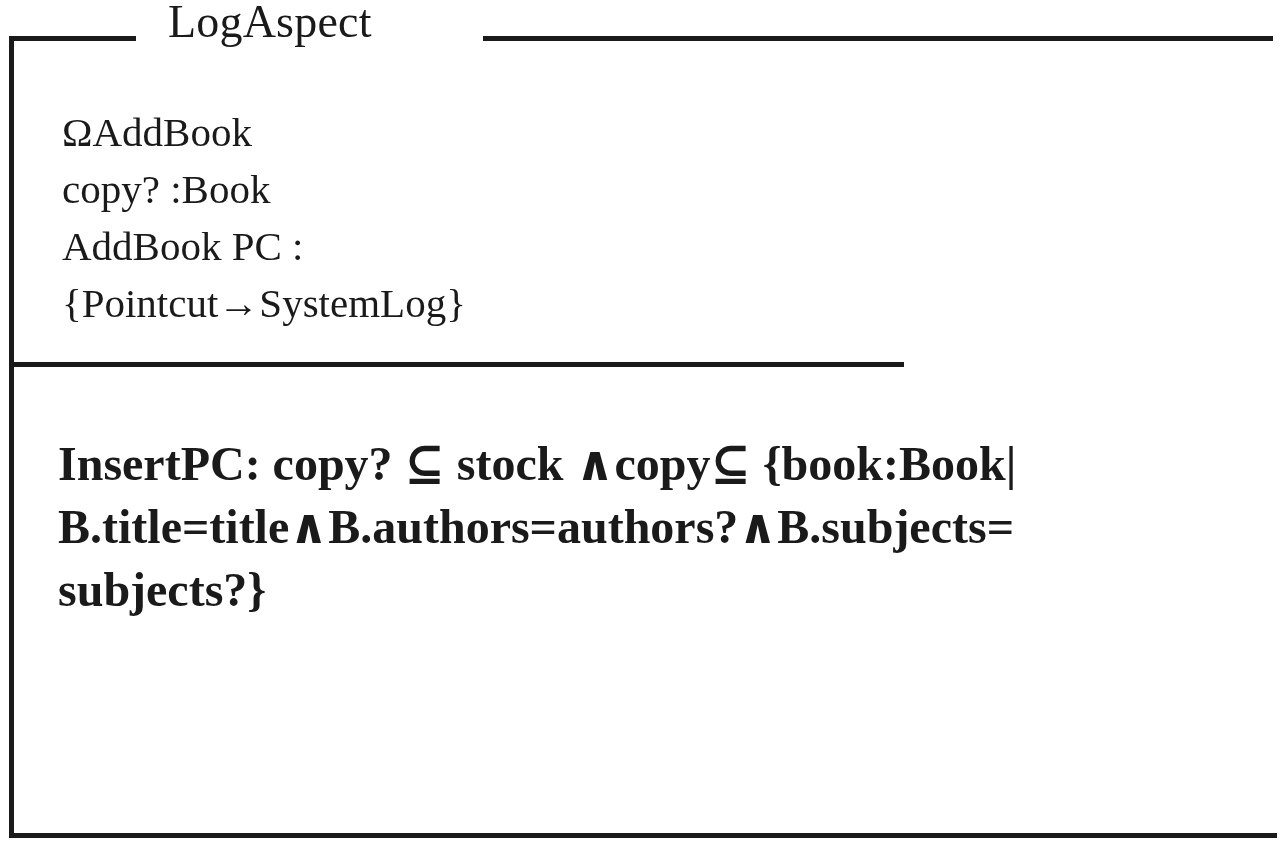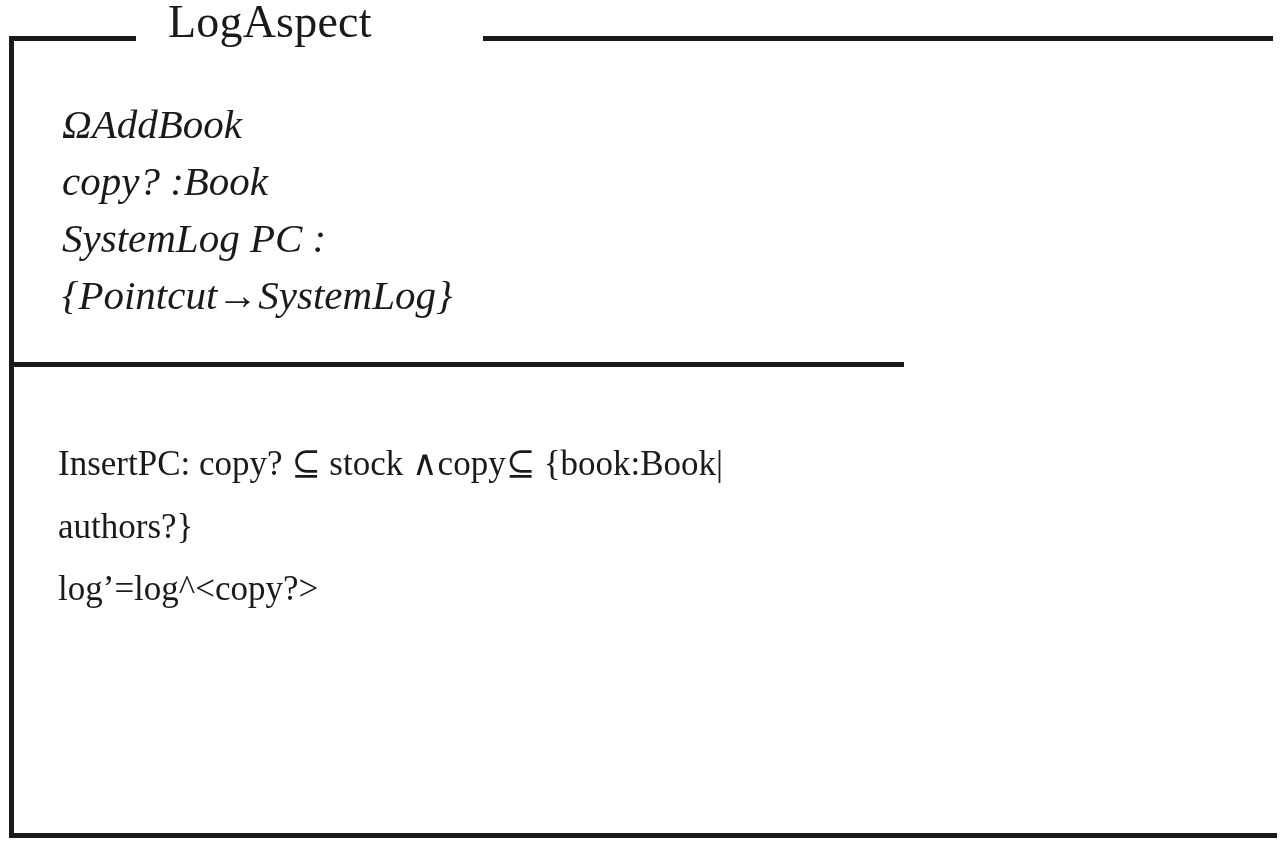--- a/index.html
+++ b/index.html
@@ -83,41 +83,41 @@
     top: 362px;
     width: 895px;
     height: 5px;
     background: #1a1a1a;
   }
 
   
   .declarations {
     position: absolute;
     left: 62px;
-    top: 96px;
+    top: 104px;
     width: 1100px;
-    font-style: italic;
   }
   .decl-line {
     font-size: 41px;
     line-height: 57px;
     white-space: nowrap;
   }
 
   
   .predicates {
     position: absolute;
     left: 58px;
     top: 432px;
     width: 1190px;
   }
   .pred-line {
-    font-size: 35px;
+    font-size: 48px;
     line-height: 63px;
     white-space: nowrap;
+    font-weight: bold;
   }
   .pred-line.tight {
     line-height: 62px;
   }
 </style>
 </head>
 <body>
 
 <div id="schema">
 
@@ -125,27 +125,27 @@
     <div class="rule-left"></div>
     <div class="schema-title">LogAspect</div>
     <div class="rule-right"></div>
   </div>
 
   <div class="border-left"></div>
 
   <div class="declarations">
     <div class="decl-line">ΩAddBook</div>
     <div class="decl-line">copy? :Book</div>
-    <div class="decl-line">SystemLog PC :</div>
+    <div class="decl-line">AddBook PC :</div>
     <div class="decl-line">{Pointcut→SystemLog}</div>
   </div>
 
   <div class="divider"></div>
 
   <div class="predicates">
     <div class="pred-line">InsertPC: copy? ⊆  stock ∧copy⊆ {book:Book|</div>
-    <div class="pred-line">authors?}</div>
-    <div class="pred-line tight">log’=log^&lt;copy?&gt;</div>
+    <div class="pred-line">B.title=title∧B.authors=authors?∧B.subjects=</div>
+    <div class="pred-line">subjects?}</div>
   </div>
 
   <div class="border-bottom"></div>
 
 </div>
 
 </body></html>

